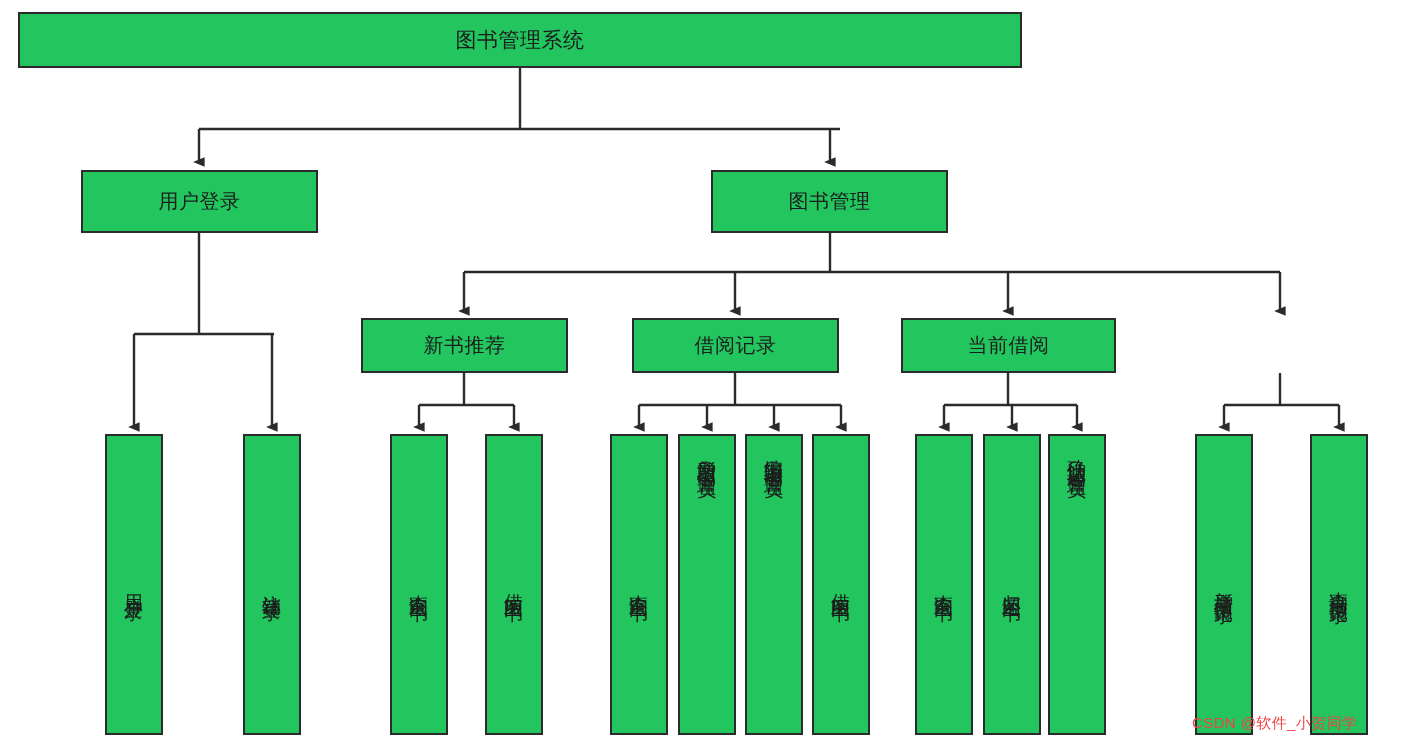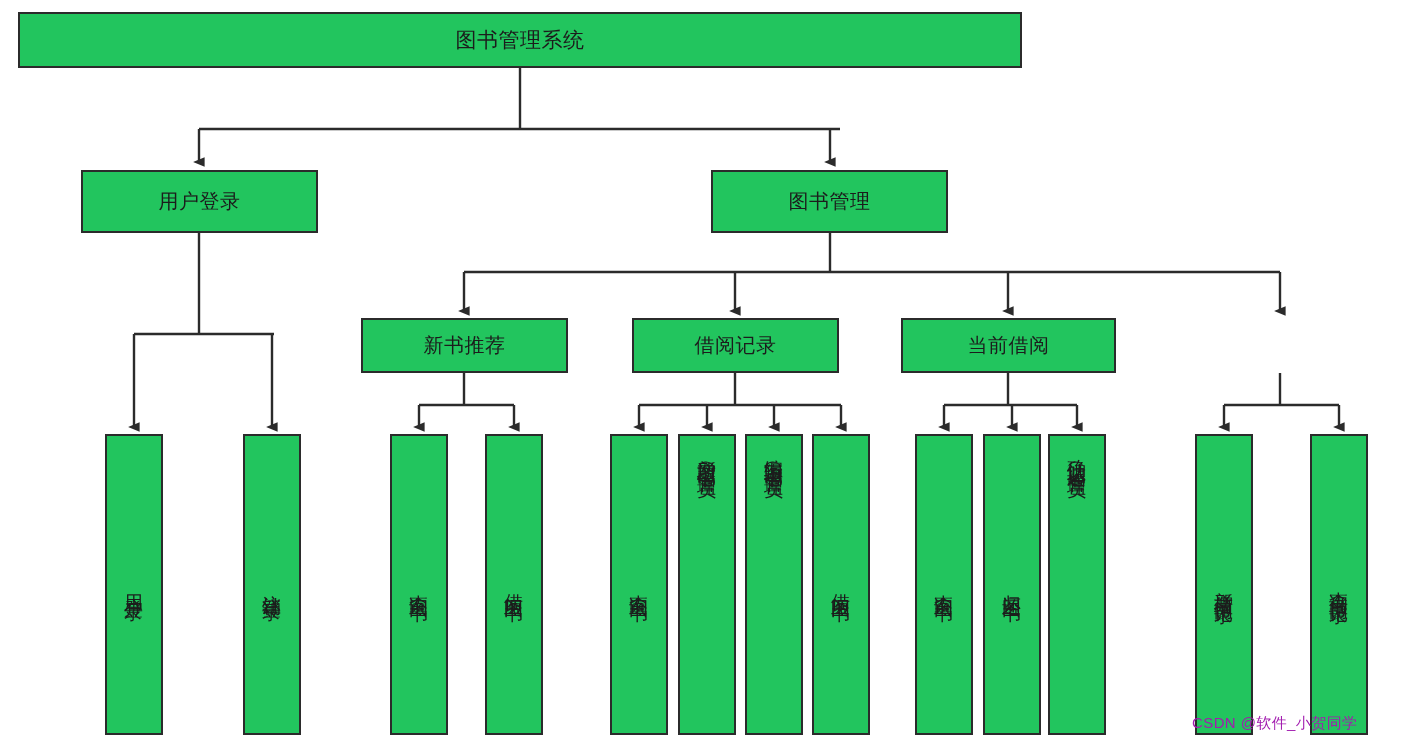--- a/index.html
+++ b/index.html
@@ -62,21 +62,21 @@
   }
   .node.vertical.centered {
     align-items: center;
     padding-top: 0;
   }
   .watermark {
     position: absolute;
     left: 1192px;
     top: 714px;
     font-size: 15px;
-    color: #a21caf;
+    color: #ef4444;
     letter-spacing: 0.4px;
     white-space: nowrap;
   }
 </style>
 </head>
 <body>
 
 <div id="canvas">
 
   <svg class="wires" viewBox="0 0 1405 747">

